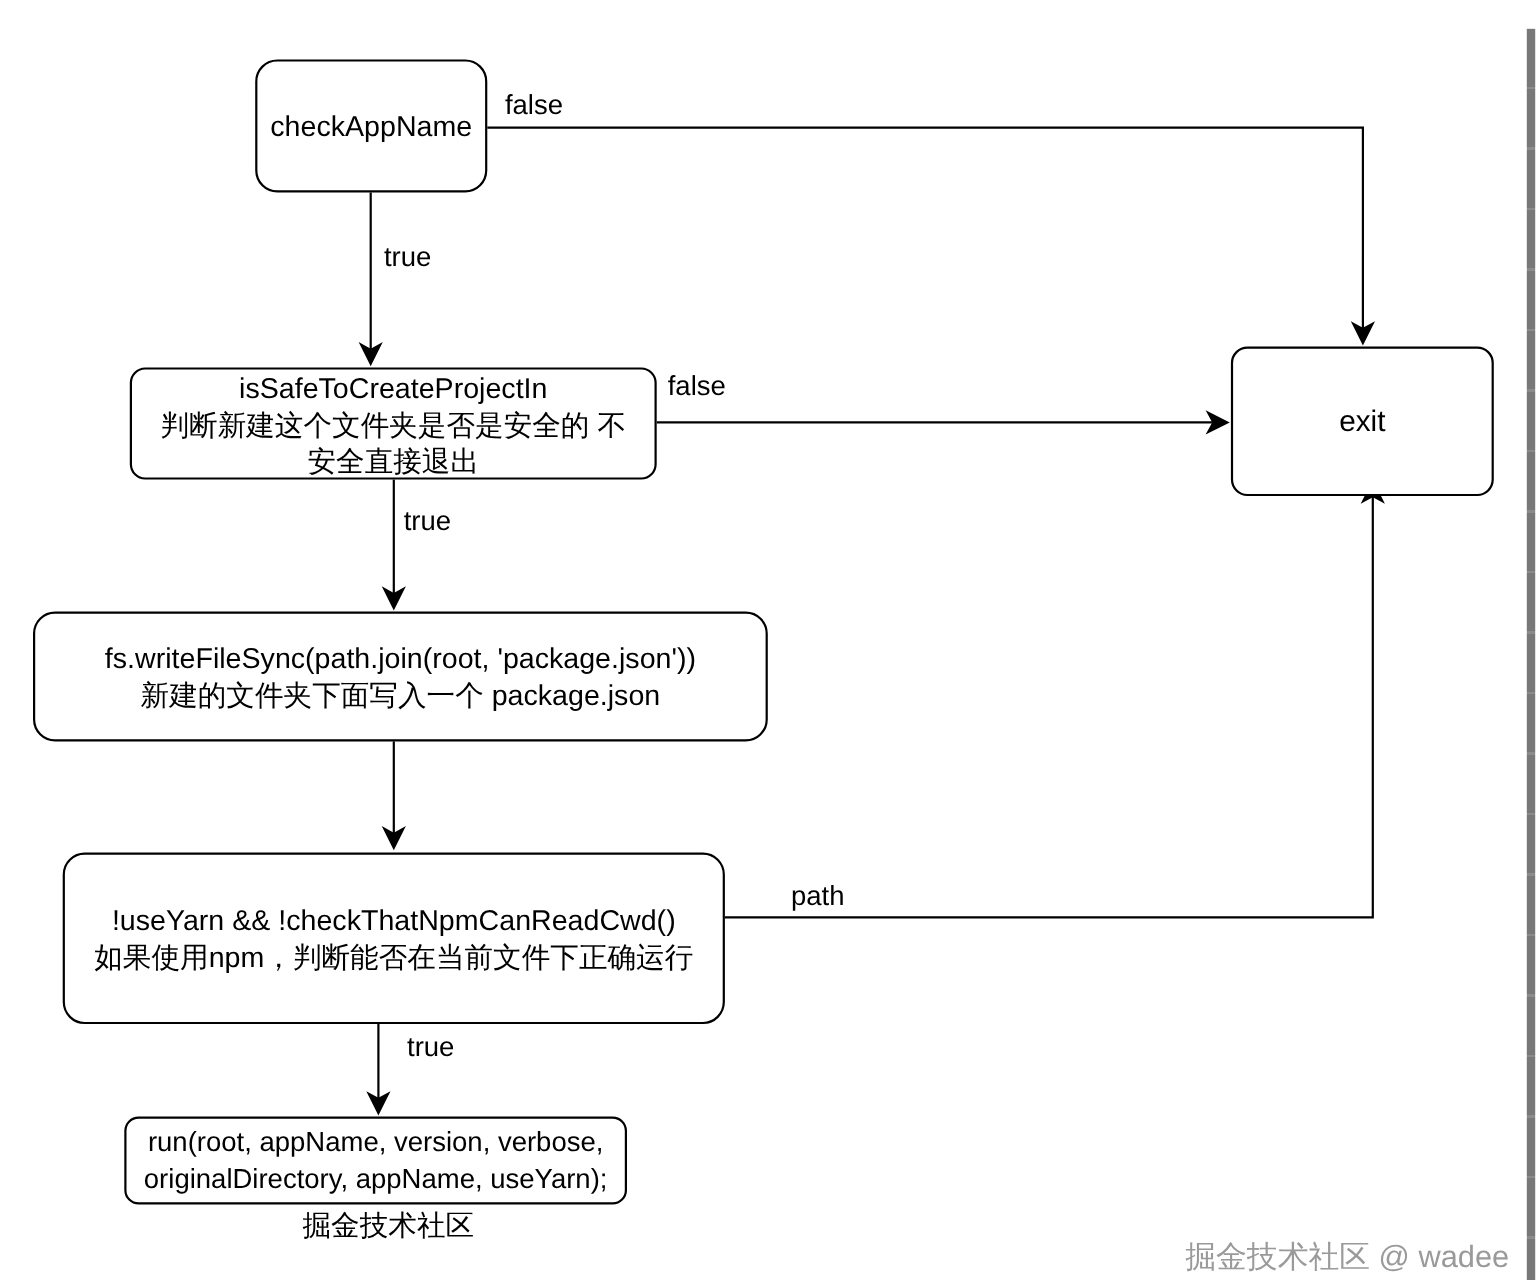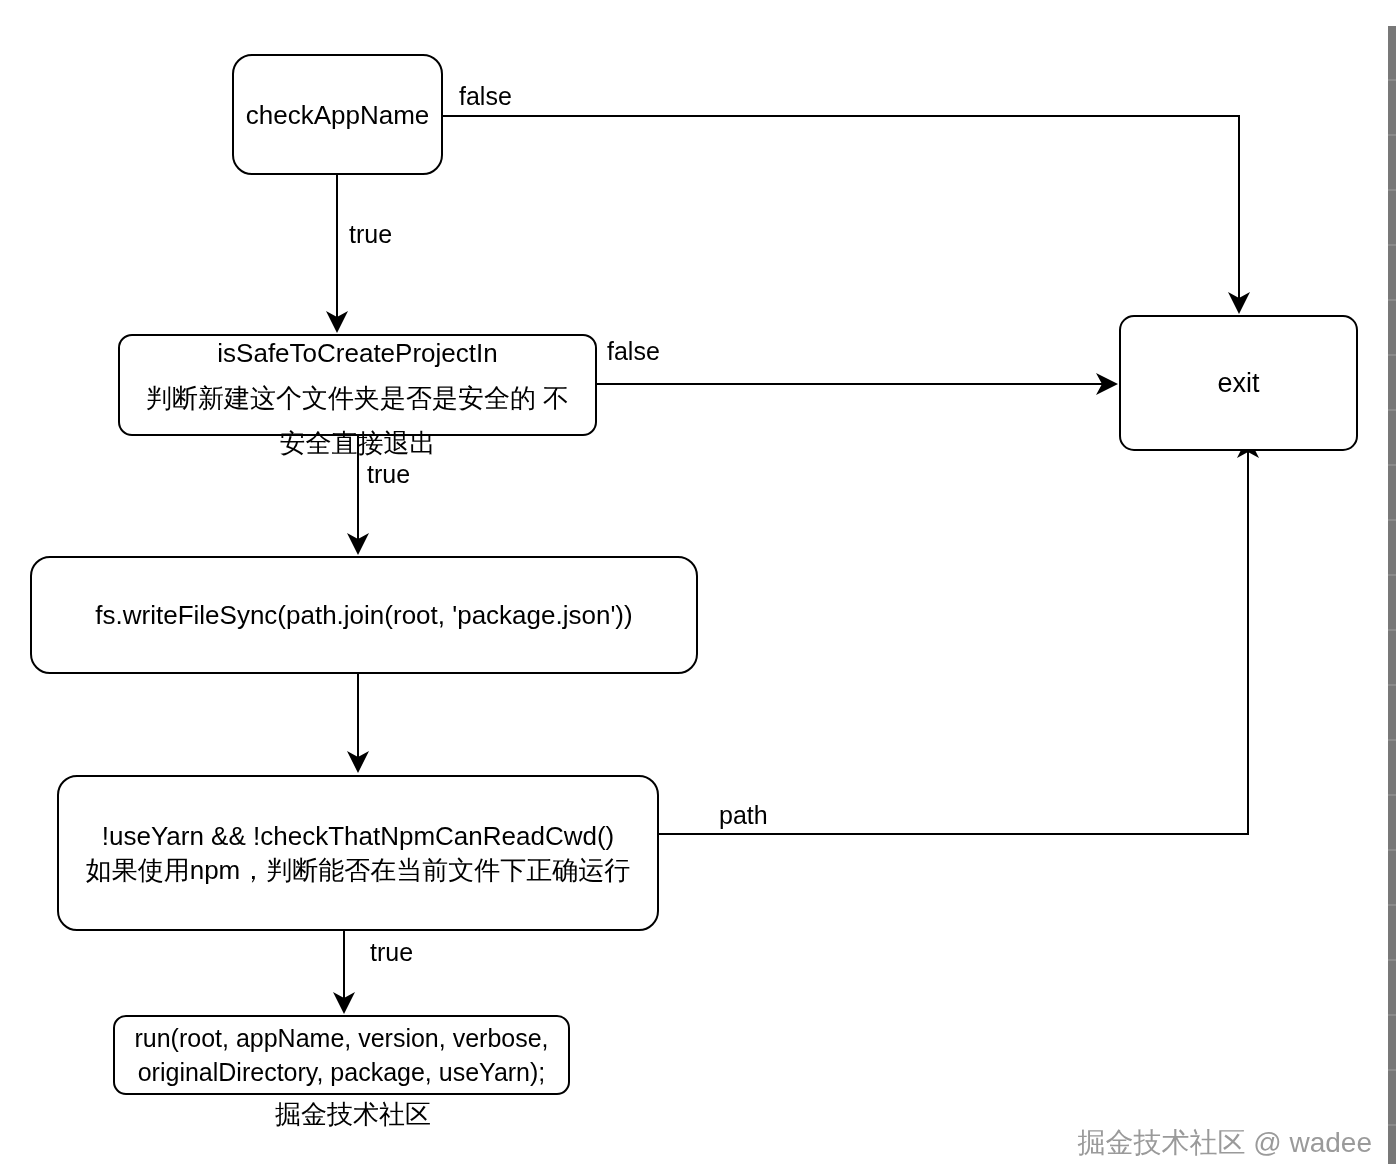--- a/index.html
+++ b/index.html
@@ -32,21 +32,21 @@
     flex-direction: column;
     align-items: center;
     justify-content: center;
     text-align: center;
     font-size: 26px;
     line-height: 34px;
   }
   .node .ln { display: block; white-space: nowrap; }
   #node-check-app-name { left: 232px; top: 28px;  width: 211px; height: 121px; border-radius: 20px; }
   #node-is-safe        { left: 118px; top: 308px; width: 479px; height: 102px; border-radius: 14px;
-                         justify-content: flex-start; line-height: 33px; padding-top: 1px; gap: 12px; }
+                         justify-content: flex-start; line-height: 33px; padding-top: 1px; }
   #node-write-file     { left: 30px;  top: 530px; width: 668px; height: 118px; border-radius: 20px; }
   #node-check-npm      { left: 57px;  top: 749px; width: 602px; height: 156px; border-radius: 20px; }
   #node-run            { left: 113px; top: 989px; width: 457px; height: 80px;  border-radius: 13px; font-size: 25px; }
   #node-exit           { left: 1119px; top: 289px; width: 239px; height: 136px; border-radius: 15px; font-size: 27px; }
   .edge-label {
     position: absolute;
     z-index: 2;
     font-size: 25px;
     line-height: 30px;
     white-space: nowrap;
@@ -140,30 +140,31 @@
   </div>
 
   <div class="node" id="node-is-safe">
     <span class="ln">isSafeToCreateProjectIn</span>
     <span class="ln">判断新建这个文件夹是否是安全的 不</span>
     <span class="ln">安全直接退出</span>
   </div>
 
   <div class="node" id="node-write-file">
     <span class="ln">fs.writeFileSync(path.join(root, 'package.json'))</span>
+    <span class="ln">新建的文件夹下面写入一个 package.json</span>
   </div>
 
   <div class="node" id="node-check-npm">
     <span class="ln">!useYarn &amp;&amp; !checkThatNpmCanReadCwd()</span>
     <span class="ln">如果使用npm，判断能否在当前文件下正确运行</span>
   </div>
 
   <div class="node" id="node-run">
     <span class="ln">run(root, appName, version, verbose,</span>
-    <span class="ln">originalDirectory, package, useYarn);</span>
+    <span class="ln">originalDirectory, appName, useYarn);</span>
   </div>
 
   <div class="node" id="node-exit">
     <span class="ln">exit</span>
   </div>
 
   <div class="edge-label" id="lbl-check-false">false</div>
   <div class="edge-label" id="lbl-check-true">true</div>
   <div class="edge-label" id="lbl-safe-false">false</div>
   <div class="edge-label" id="lbl-safe-true">true</div>

